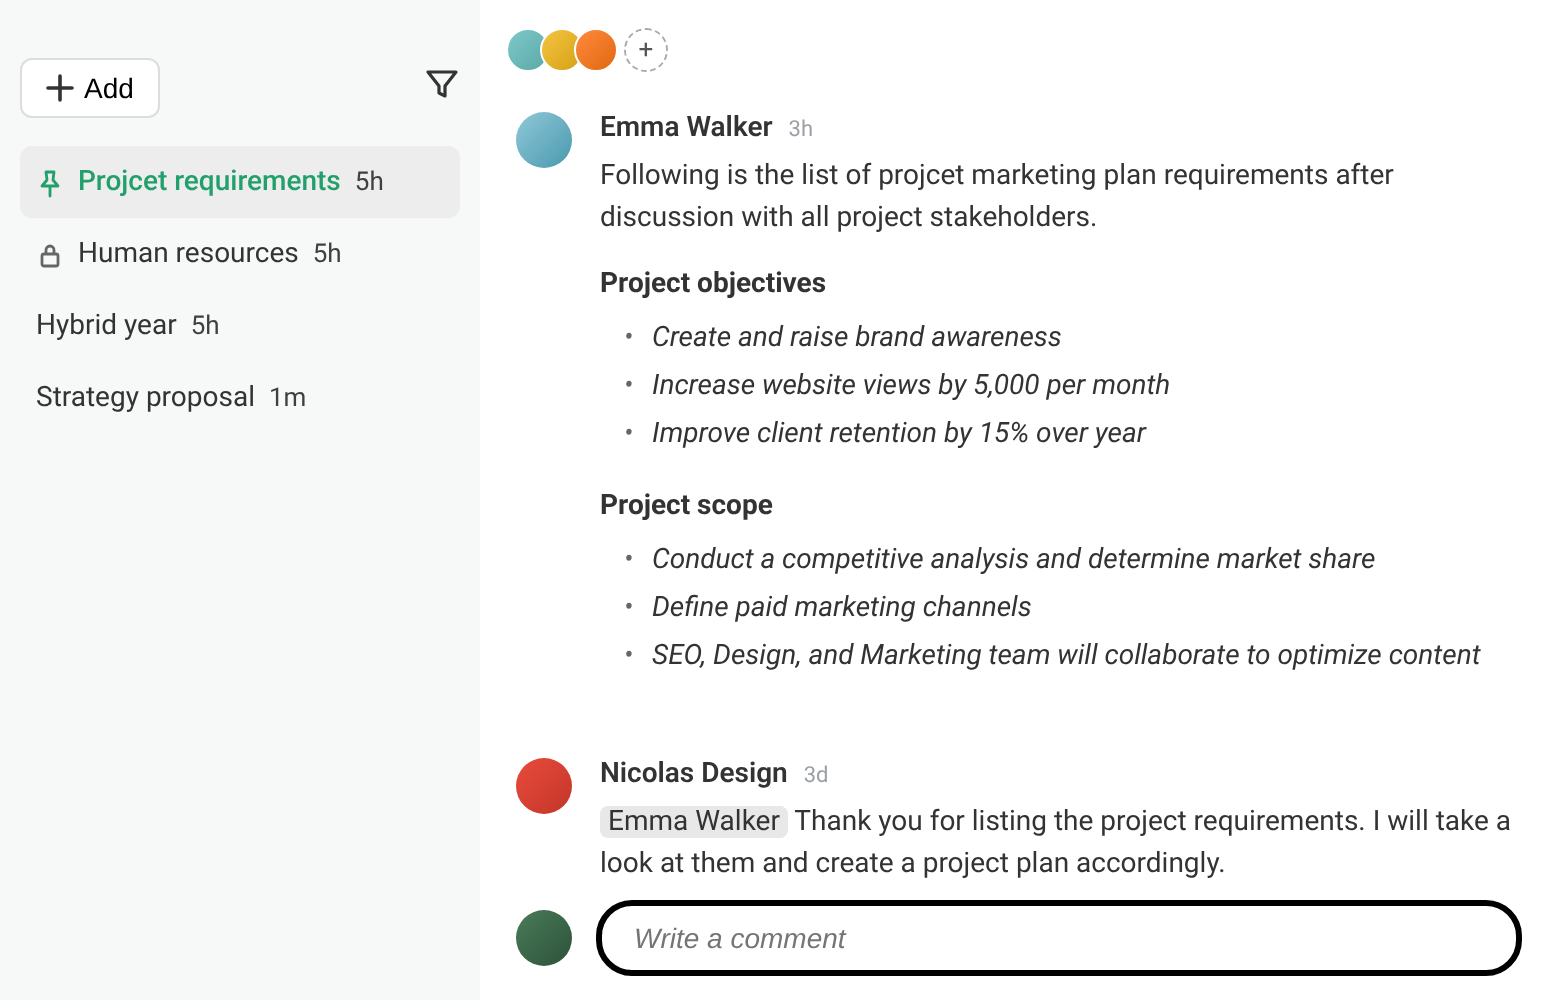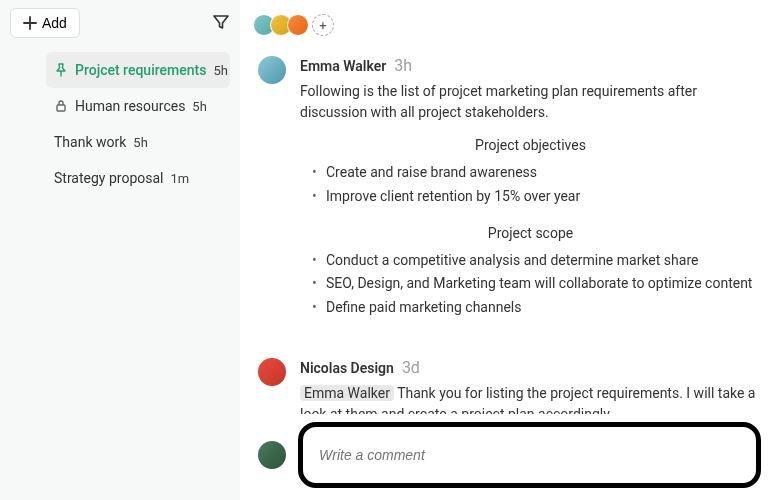--- a/index.html
+++ b/index.html
@@ -1,49 +1,49 @@
 <!DOCTYPE html>
 <html><head>
 <meta charset="utf-8">
 <style>
 * { margin:0; padding:0; box-sizing:border-box; }
 body { font-family:-apple-system,BlinkMacSystemFont,"Segoe UI",Roboto,sans-serif; font-size:14px; color:#333; background:#fff; width:779px; height:500px; overflow:hidden; display:flex; }
-.sidebar { width:240px; background:#f7f8f8; padding:8px 10px; }
+.sidebar { width:240px; background:#f7f8f8; padding:29px 10px; }
 .sidebar-top { display:flex; justify-content:space-between; align-items:center; margin-bottom:14px; }
 .add-btn { display:flex; align-items:center; gap:5px; background:#fff; border:1px solid #ddd; border-radius:6px; padding:6px 12px; font-size:14px; font-weight:500; cursor:pointer; }
 .add-btn svg { width:14px; height:14px; }
 .filter-icon { cursor:pointer; color:#333; }
 .nav-list { list-style:none; }
-.nav-item { display:flex; align-items:center; gap:7px; padding:10px 8px; border-radius:6px; cursor:pointer; font-size:14px;margin-left:36px; }
+.nav-item { display:flex; align-items:flex-end; gap:7px; padding:10px 8px; border-radius:6px; cursor:pointer; font-size:14px; }
 .nav-item.active { background:#ededed; color:#22a06b; font-weight:500; }
 .nav-item.active .nav-icon { color:#22a06b; }
 .nav-item .nav-icon { width:14px; height:14px; color:#666; display:flex; align-items:center; }
 .nav-label { flex:none; }
 .nav-time { color:#404040; font-size:13px; font-weight:400; }
 .main { flex:1; padding:14px 18px 0 18px; display:flex; flex-direction:column; overflow:hidden; }
 .main-header { display:flex; justify-content:space-between; align-items:center; margin-bottom:20px; }
 .main-title { font-size:15px; font-weight:400; color:#333; }
 .avatars { display:flex; align-items:center; }
 .avatar { width:22px; height:22px; border-radius:50%; margin-left:-5px; border:1.5px solid #fff; display:inline-block; }
 .avatar-add { width:22px; height:22px; border-radius:50%; border:1px dashed #aaa; display:flex; align-items:center; justify-content:center; margin-left:3px; font-size:13px; color:#555; cursor:pointer; background:#fff; }
 .posts { flex:1; overflow:hidden; }
 .post { display:flex; gap:14px; margin-bottom:22px; }
 .post-avatar { width:28px; height:28px; border-radius:50%; flex-shrink:0; }
 .post-body { flex:1; }
 .post-head { display:flex; align-items:baseline; gap:8px; margin-bottom:6px; }
 .post-author { font-weight:600; font-size:14px; color:#333; }
-.post-time { color:#9aa0a6; font-size:16px; }
+.post-time { color:#9aa0a6; font-size:11px; }
 .post-intro { font-size:14px; color:#333; line-height:1.5; margin-bottom:14px; }
-.section-title { font-weight:400; font-size:14px; margin-bottom:8px;text-align:center; }
+.section-title { font-weight:700; font-size:14px; margin-bottom:8px; }
 .section-list { list-style:none; padding-left:12px; margin-bottom:16px; }
-.section-list li { font-size:14px; color:#333; line-height:1.7; position:relative; padding-left:14px; }
+.section-list li { font-size:14px; color:#333; line-height:1.7; position:relative; padding-left:14px;font-style:italic; }
 .section-list li:before { content:"•"; position:absolute; left:0; color:#666; }
 .mention { background:#e8e8e8; border-radius:4px; padding:0 4px; }
 .comment-row { display:flex; gap:12px; align-items:center; padding:8px 0 12px 0; }
-.comment-input { flex:1; border:5px solid #000000; border-radius:18px; padding:20px 16px; font-size:14px; font-style:italic; color:#888; }
+.comment-input { flex:1; border:3px solid #000000; border-radius:18px; padding:8px 16px; font-size:14px; font-style:italic; color:#888; }
 </style>
 </head>
 <body>
 
 <div class="sidebar">
   <div class="sidebar-top">
     <button class="add-btn">
       <svg viewBox="0 0 14 14">
           <path d="M7 1v12M1 7h12" stroke="#333" stroke-width="1.8" stroke-linecap="round"></path>
         </svg>
@@ -69,21 +69,21 @@
         <span class="nav-icon">
           <svg width="14" height="14" viewBox="0 0 14 14">
             <rect x="3" y="6" width="8" height="6" rx="1" stroke="currentColor" stroke-width="1.4" fill="none"></rect>
             <path d="M5 6V4a2 2 0 014 0v2" stroke="currentColor" stroke-width="1.4" fill="none"></path>
           </svg>
         </span>
         <span class="nav-label">Human resources</span>
         <span class="nav-time">5h</span>
       </li>
       <li class="nav-item">
-        <span class="nav-label">Thank work</span>
+        <span class="nav-label">Hybrid year</span>
         <span class="nav-time">5h</span>
       </li>
       <li class="nav-item">
         <span class="nav-label">Strategy proposal</span>
         <span class="nav-time">1m</span>
       </li>
     </ul>
 </div>
 
 <div class="main">
@@ -100,27 +100,28 @@
         <span class="post-avatar" style="background:linear-gradient(135deg,#8fc9d9,#4a98ad);"></span>
         <div class="post-body">
           <div class="post-head">
             <span class="post-author">Emma Walker</span>
             <span class="post-time">3h</span>
           </div>
           <div class="post-intro">Following is the list of projcet marketing plan requirements after discussion with all project stakeholders.</div>
           <div class="section-title">Project objectives</div>
           <ul class="section-list">
             <li>Create and raise brand awareness</li>
+            <li>Increase website views by 5,000 per month</li>
             <li>Improve client retention by 15% over year</li>
           </ul>
           <div class="section-title">Project scope</div>
           <ul class="section-list">
             <li>Conduct a competitive analysis and determine market share</li>
+            <li>Define paid marketing channels</li>
             <li>SEO, Design, and Marketing team will collaborate to optimize content</li>
-            <li>Define paid marketing channels</li>
           </ul>
         </div>
       </div>
       <div class="post">
         <span class="post-avatar" style="background:linear-gradient(135deg,#e94b3c,#c23628);"></span>
         <div class="post-body">
           <div class="post-head">
             <span class="post-author">Nicolas Design</span>
             <span class="post-time">3d</span>
           </div>

